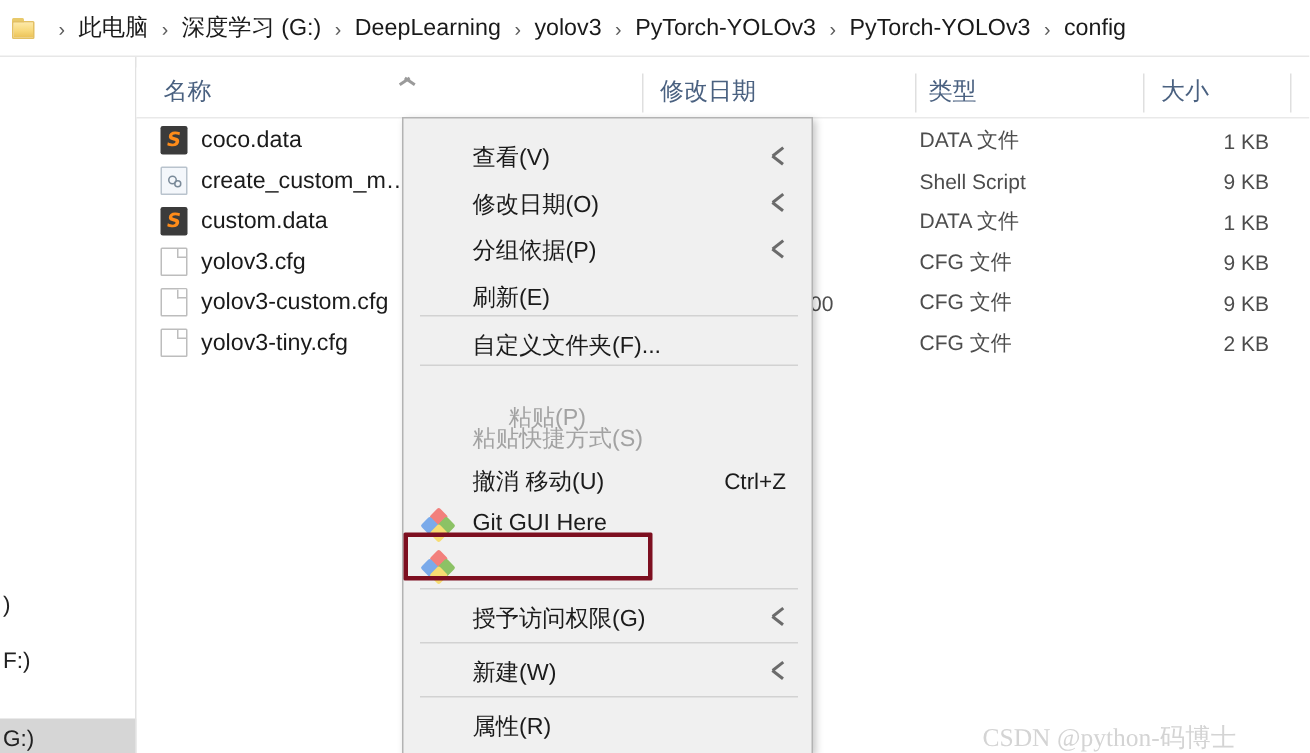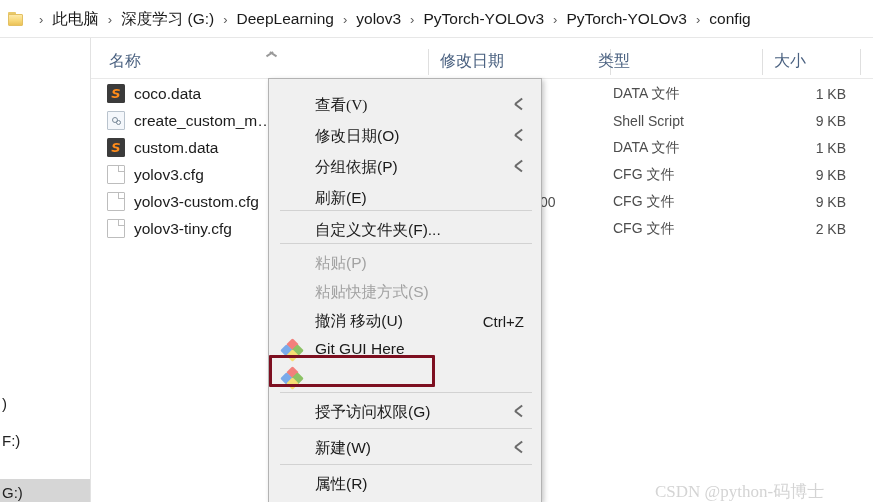--- a/index.html
+++ b/index.html
@@ -219,21 +219,21 @@
   <div class="colheader">
     <div class="col" style="left:18px;">
       <span>名称</span>
     </div>
     <div class="sort-caret"></div>
     <div class="col-rule" style="left:337px;"></div>
     <div class="col" style="left:349px;">
       <span>修改日期</span>
     </div>
     <div class="col-rule" style="left:519px;"></div>
-    <div class="col" style="left:507px;">
+    <div class="col" style="left:528px;">
       <span>类型</span>
     </div>
     <div class="col-rule" style="left:671px;"></div>
     <div class="col" style="left:683px;">
       <span>大小</span>
     </div>
     <div class="col-rule" style="left:769px;"></div>
   </div>
   <div class="header-underline"></div>
 
@@ -309,21 +309,21 @@
       </div>
       <div class="fmeta fdate"></div>
       <div class="fmeta ftype">CFG 文件</div>
       <div class="fmeta fsize">2 KB</div>
     </div>
 
   </div>
 
   <div class="ctxmenu">
 
-    <div class="mi" style="top:9px;font-family:Liberation Serif, serif;">
+    <div class="mi" style="top:9px;">
       <span class="mlabel">查看(V)</span>
       <span class="arrow"></span>
     </div>
     <div class="mi" style="top:40px;">
       <span class="mlabel">修改日期(O)</span>
       <span class="arrow"></span>
     </div>
     <div class="mi" style="top:71px;">
       <span class="mlabel">分组依据(P)</span>
       <span class="arrow"></span>
@@ -333,21 +333,21 @@
     </div>
 
     <div class="msep" style="top:131px;"></div>
 
     <div class="mi" style="top:134px;">
       <span class="mlabel">自定义文件夹(F)...</span>
     </div>
 
     <div class="msep" style="top:164px;"></div>
 
-    <div class="mi disabled" style="top:167px;">
+    <div class="mi disabled" style="top:182px;margin-left:24px;">
       <span class="mlabel">粘贴(P)</span>
     </div>
     <div class="mi disabled" style="top:196px;">
       <span class="mlabel">粘贴快捷方式(S)</span>
     </div>
     <div class="mi" style="top:225px;">
       <span class="mlabel">撤消 移动(U)</span>
       <span class="accel">Ctrl+Z</span>
     </div>
 

